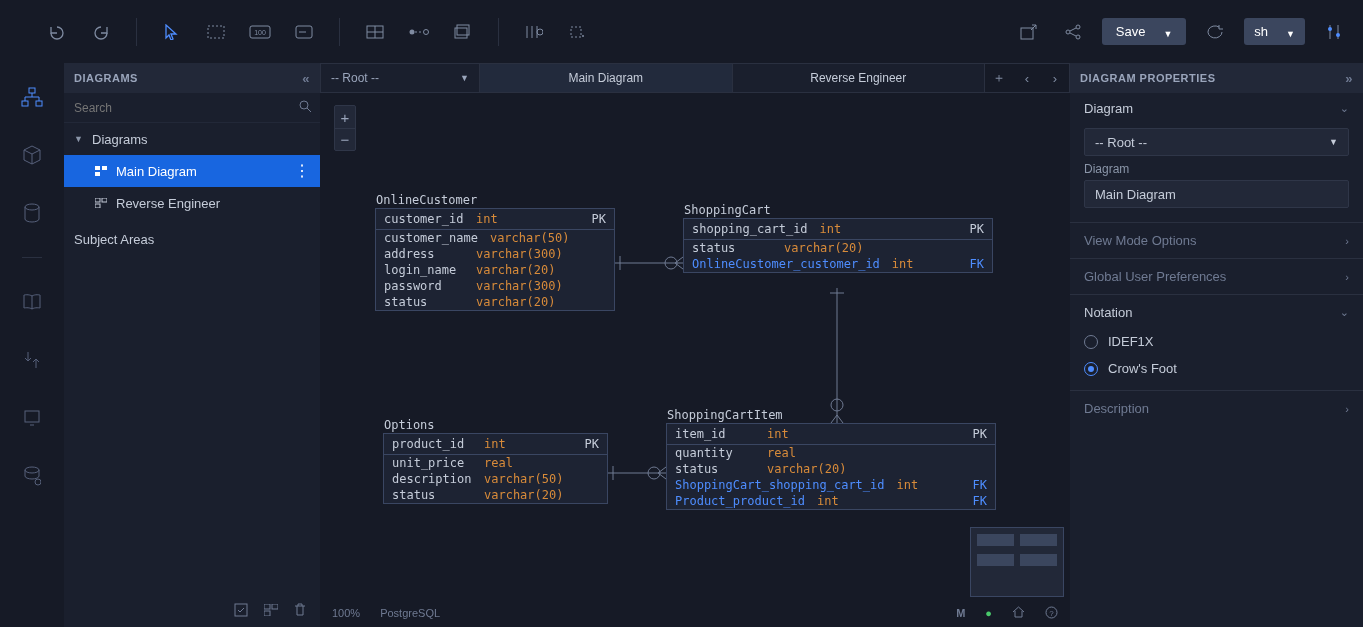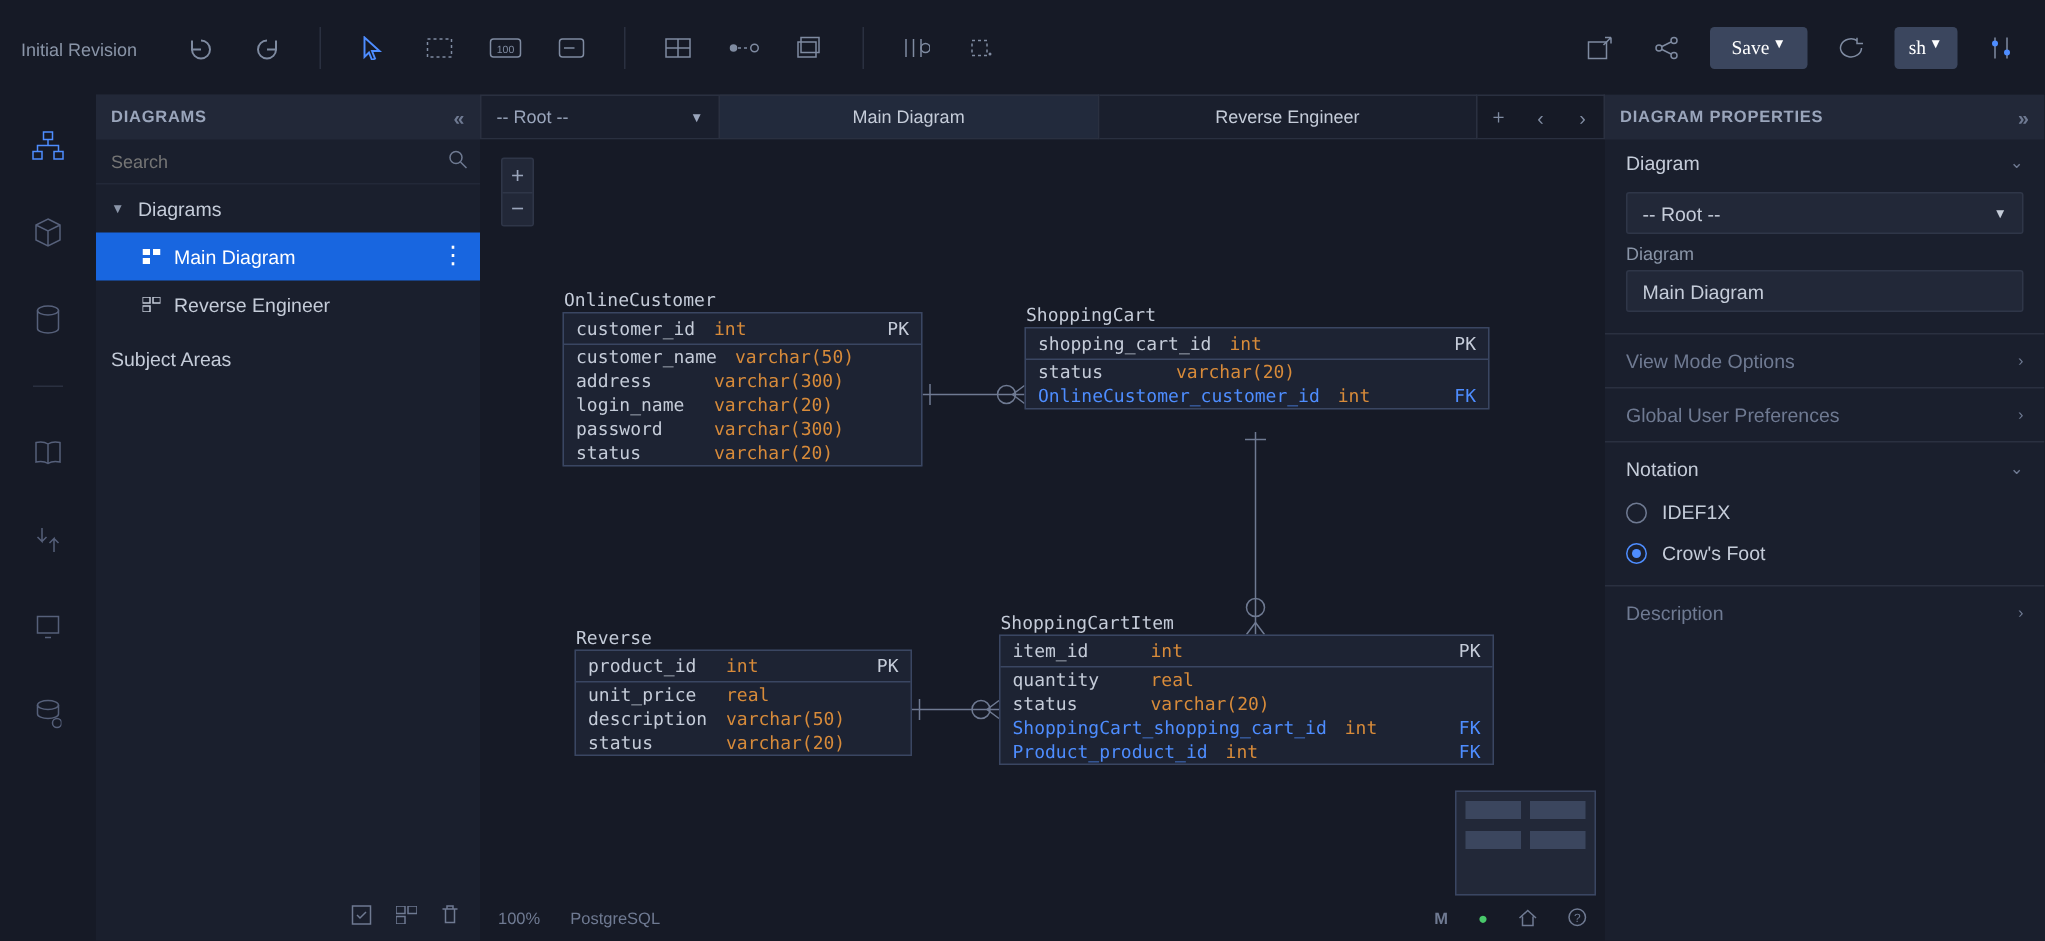--- a/index.html
+++ b/index.html
@@ -12,21 +12,21 @@
 .hdr-main { flex:1; display:flex; align-items:center; padding:0 14px; }
 .title-block { display:flex; flex-direction:column; }
 .title-line { display:flex; align-items:baseline; color:#fff; font-size:20px; font-weight:400; }
 .title-line .ver { font-size:19px; margin-left:6px; }
 .subtitle { font-size:12px; color:#8a95a8; margin-top:2px; }
 .hdr-tools { display:flex; align-items:center; margin-left:28px; gap:14px; }
 .hdr-tools .sep { width:1px; height:28px; background:#2a3040; margin:0 6px; }
 .ticon { width:30px; height:30px; display:flex; align-items:center; justify-content:center; color:#7f8ba1; border-radius:3px; }
 .ticon.blue { color:#4e8dff; }
 .hdr-right { margin-left:auto; display:flex; align-items:center; gap:14px; }
-.btn { background:#3b465e; color:#fff; padding:6px 14px; border-radius:3px; display:flex; align-items:flex-start; gap:2px; font-size:13px;font-family:Liberation Serif, serif; }
+.btn { background:#3b465e; color:#fff; padding:6px 14px; border-radius:3px; display:flex; align-items:flex-end; gap:18px; font-size:13px; }
 .btn-save { }
 .btn-sh { padding:6px 10px; }
 .chev { font-size:9px; }
 
 
 .rail { position:absolute; left:0; top:63px; bottom:0; width:64px; background:#161a26; display:flex; flex-direction:column; align-items:center; padding-top:20px; gap:30px; }
 .rail .ricon { color:#56607a; width:34px; height:28px; display:flex; align-items:center; justify-content:center; }
 .rail .ricon.active { color:#4e8dff; }
 .rail .rsep { width:20px; height:1px; background:#2a3040; }
 
@@ -101,21 +101,20 @@
 .radio.sel::after { content:""; width:6px; height:6px; border-radius:50%; background:#4e8dff; }
 .hline { height:1px; background:#2a3040; margin:2px 0; }
 
 </style>
 </head>
 <body>
 
 <div class="hdr">
   <div class="hdr-main">
     <div class="title-block">
-      <span class="subtitle">Initial Revision</span>
     </div>
 
     <div class="hdr-tools">
       <span class="ticon">
           <svg width="18" height="16" viewBox="0 0 18 16">
             <path d="M9 3 A6 6 0 1 1 3 9" stroke="currentColor" fill="none" stroke-width="1.3"></path>
             <path d="M3 3 v6 h6" stroke="currentColor" fill="none" stroke-width="1.3"></path>
           </svg>
         </span>
       <span class="ticon">
@@ -429,21 +428,21 @@
             <span class="ckey"></span>
           </div>
           <div class="trow">
             <span class="cname fk">OnlineCustomer_customer_id</span>
             <span class="ctype" style="margin-left:12px">int</span>
             <span class="ckey" style="color:#4e8dff">FK</span>
           </div>
         </div>
       </div>
       <div class="tablecard" style="left: 63px; top: 340px; width: 225px;">
-        <div class="tname">Reverse</div>
+        <div class="tname">Options</div>
         <div>
           <div class="trow pkrow">
             <span class="cname">product_id</span>
             <span class="ctype" style="margin-left:12px">int</span>
             <span class="ckey">PK</span>
           </div>
         </div>
         <div class="section">
           <div class="trow">
             <span class="cname">unit_price</span>

